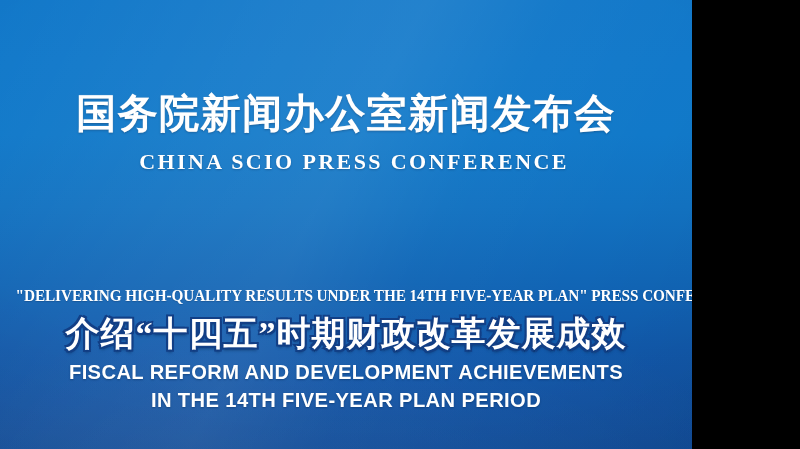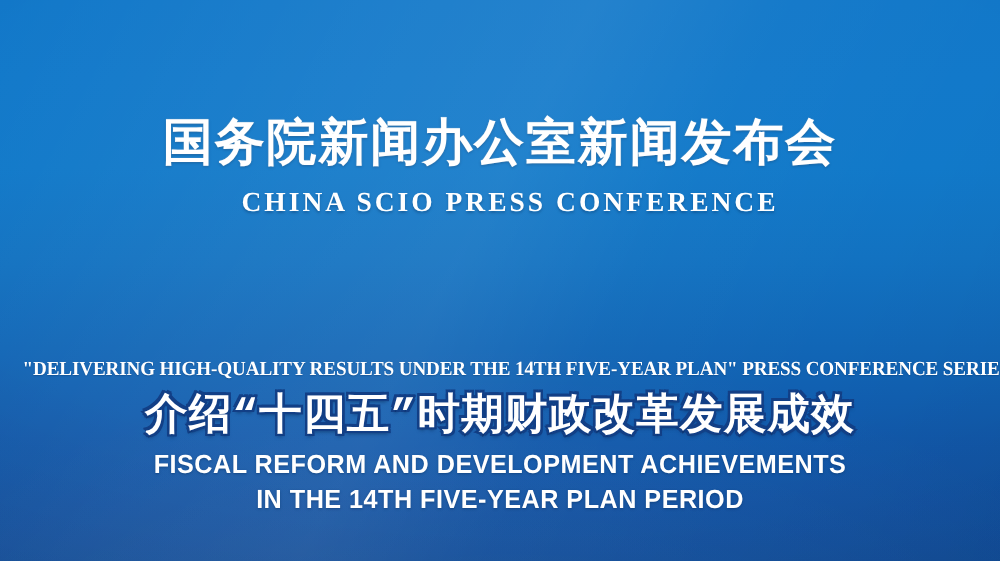--- a/index.html
+++ b/index.html
@@ -3,21 +3,21 @@
 <meta charset="utf-8">
 <style>
   html, body {
     margin: 0;
     padding: 0;
     background: #000;
   }
 
   #banner {
     position: relative;
-    width: 800px;
+    width: 692px;
     height: 449px;
     overflow: hidden;
     font-family: "Liberation Sans", sans-serif;
     
     background:
       linear-gradient(180deg,
         #1278c9 0%,
         #1279ca 14%,
         #1179c9 30%,
         #1272c1 46%,
@@ -140,21 +140,21 @@
     white-space: nowrap;
     transform: scaleX(0.955);
   }
 
   
   .topic-title {
     position: absolute;
     top: 313px;
     left: 0;
     right: 0;
-    font-family: Liberation Mono, monospace;
+    font-family: Liberation Serif, serif;
     font-weight: bold;
     font-size: 34px;
     line-height: 42px;
     letter-spacing: 1px;
     color: #ffffff;
     white-space: nowrap;
     
     -webkit-text-stroke: 3.2px #123f86;
     paint-order: stroke fill;
     text-shadow:

